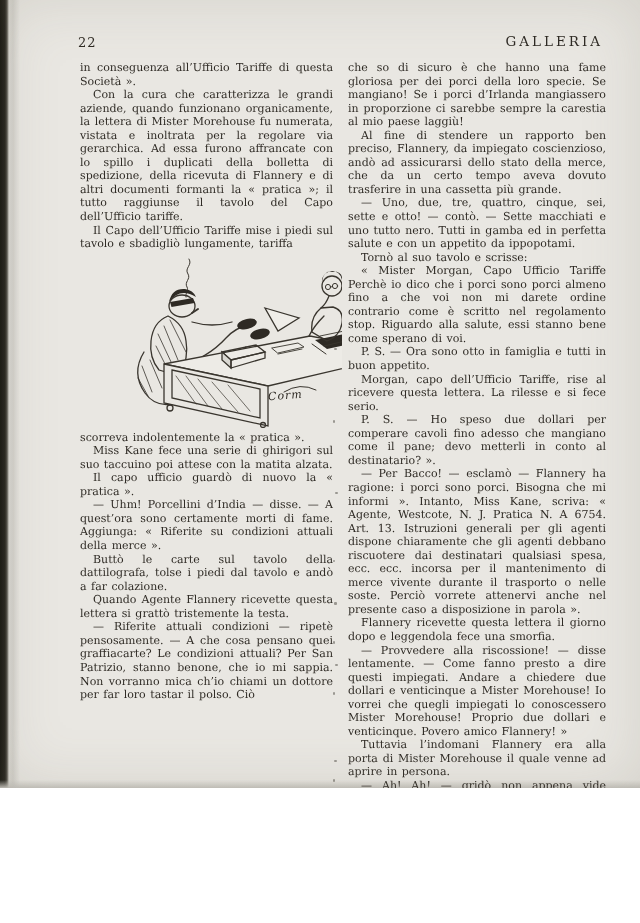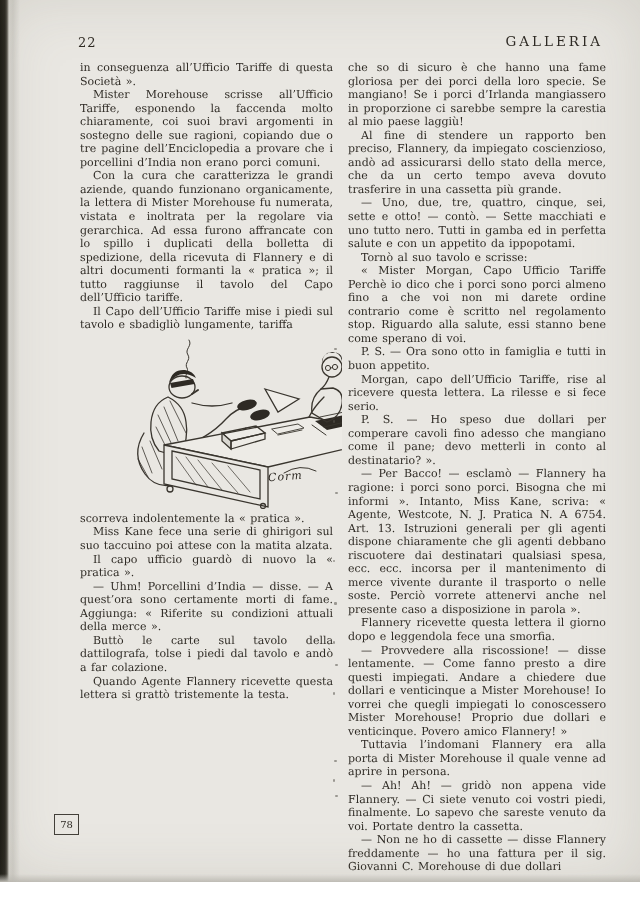--- a/index.html
+++ b/index.html
@@ -1,18 +1,18 @@
 <!DOCTYPE html>
 <html style="--paper: #e9e7e2; --ink: #2e2a24;"><head>
 <meta charset="utf-8">
 <style>
   html,body{margin:0;padding:0;}
   .page{
     position:relative;
-    width:640px;height:882px;
+    width:640px;height:788px;
     background:var(--paper,#e9e7e2);
     overflow:hidden;
     font-family:"DejaVu Serif", serif;
     color:var(--ink,#2e2a24);
   }
   
   .edge-left{
     position:absolute;left:0;top:0;width:20px;height:100%;
     background:linear-gradient(90deg,#16150f 0px,#26241e 5px,#55524a 7px,#d9d7d1 9px,#d3d1cb 13px,var(--paper,#e9e7e2) 20px);
   }
@@ -73,21 +73,20 @@
 
   <div class="header">
     <span class="page-number">22</span>
     <span class="journal-title">GALLERIA</span>
   </div>
 
   <div class="text-area">
 
     <div class="col col-left">
       <p class="noindent">in conseguenza all’Ufficio Tariffe di questa Società ».</p>
-      <p>Mister Morehouse scrisse all’Ufficio Tariffe, esponendo la faccenda molto chiaramente, coi suoi bravi argomenti in sostegno delle sue ragioni, copiando due o tre pagine dell’Enciclopedia a provare che i porcellini d’India non erano porci comuni.</p>
       <p>Con la cura che caratterizza le grandi aziende, quando funzionano organicamente, la lettera di Mister Morehouse fu numerata, vistata e inoltrata per la regolare via gerarchica. Ad essa furono affrancate con lo spillo i duplicati della bolletta di spedizione, della ricevuta di Flannery e di altri documenti formanti la « pratica »; il tutto raggiunse il tavolo del Capo dell’Ufficio tariffe.</p>
       <p>Il Capo dell’Ufficio Tariffe mise i piedi sul tavolo e sbadigliò lungamente, tariffa</p>
 
       <figure class="illus">
         <svg width="270" height="172" viewBox="0 0 270 172">
           <g stroke="#39352e" stroke-width="1.3" fill="none" stroke-linecap="round">
 
             <path d="M117,3 c4,6 -5,9 -1,15 c3,5 -4,8 -1,13 c2,4 -2,6 -1,10" stroke-width="1"></path>
 
             <ellipse cx="110" cy="50" rx="13" ry="11"></ellipse>
@@ -146,20 +145,21 @@
         </svg>
         <span class="sig">Corm</span>
       </figure>
 
       <p class="noindent">scorreva indolentemente la « pratica ».</p>
       <p>Miss Kane fece una serie di ghirigori sul suo taccuino poi attese con la matita alzata.</p>
       <p>Il capo ufficio guardò di nuovo la « pratica ».</p>
       <p>— Uhm! Porcellini d’India — disse. — A quest’ora sono certamente morti di fame. Aggiunga: « Riferite su condizioni attuali della merce ».</p>
       <p>Buttò le carte sul tavolo della dattilografa, tolse i piedi dal tavolo e andò a far colazione.</p>
       <p>Quando Agente Flannery ricevette questa lettera si grattò tristemente la testa.</p>
+      <p>— Riferite attuali condizioni — ripetè pensosamente. — A che cosa pensano quei graffiacarte? Le condizioni attuali? Per San Patrizio, stanno benone, che io mi sappia. Non vorranno mica ch’io chiami un dottore per far loro tastar il polso. Ciò</p>
     </div>
 
     <div class="col col-right">
       <p class="noindent">che so di sicuro è che hanno una fame gloriosa per dei porci della loro specie. Se mangiano! Se i porci d’Irlanda mangiassero in proporzione ci sarebbe sempre la carestia al mio paese laggiù!</p>
       <p>Al fine di stendere un rapporto ben preciso, Flannery, da impiegato coscienzioso, andò ad assicurarsi dello stato della merce, che da un certo tempo aveva dovuto trasferire in una cassetta più grande.</p>
       <p>— Uno, due, tre, quattro, cinque, sei, sette e otto! — contò. — Sette macchiati e uno tutto nero. Tutti in gamba ed in perfetta salute e con un appetito da ippopotami.</p>
       <p>Tornò al suo tavolo e scrisse:</p>
       <p>« Mister Morgan, Capo Ufficio Tariffe Perchè io dico che i porci sono porci almeno fino a che voi non mi darete ordine contrario come è scritto nel regolamento stop. Riguardo alla salute, essi stanno bene come sperano di voi.</p>
       <p>P. S. — Ora sono otto in famiglia e tutti in buon appetito.</p>
       <p>Morgan, capo dell’Ufficio Tariffe, rise al ricevere questa lettera. La rilesse e si fece serio.</p>

